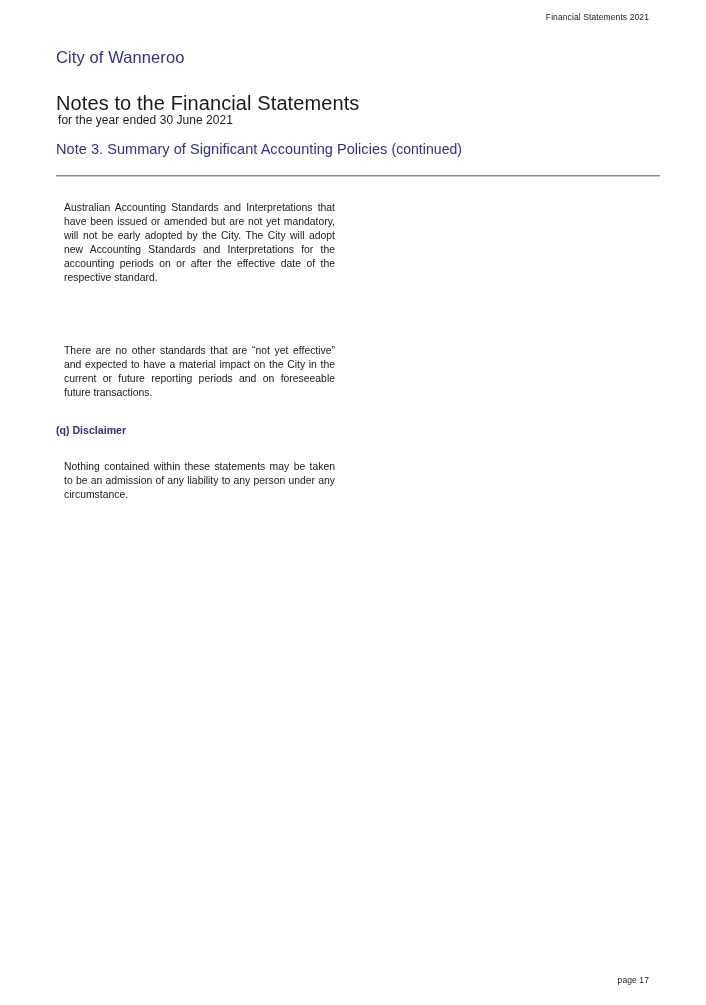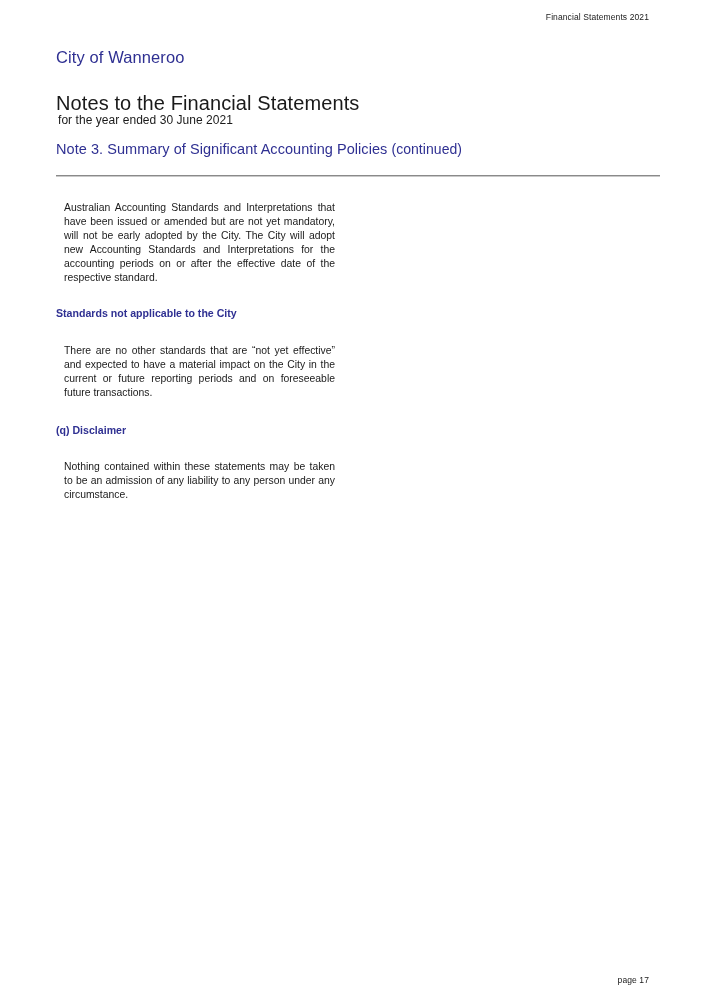--- a/index.html
+++ b/index.html
@@ -142,23 +142,20 @@
     <span>Note 3. Summary of Significant Accounting Policies</span>
     <span class="continued">(continued)</span>
   </div>
 
   <div class="rule"></div>
 
   <div class="col p-intro">
     <p class="body-text">Australian Accounting Standards and Interpretations that have been issued or amended but are not yet mandatory, will not be early adopted by the City. The City will adopt new Accounting Standards and Interpretations for the accounting periods on or after the effective date of the respective standard.</p>
   </div>
 
-  <div class="col h-standards">
-    <h3 class="sub-heading">Standards not applicable to the City</h3>
-  </div>
 
   <div class="col h-disclaimer">
     <h3 class="sub-heading">(q) Disclaimer</h3>
   </div>
 
   <div class="col p-standards">
     <p class="body-text">There are no other standards that are “not yet effective” and expected to have a material impact on the City in the current or future reporting periods and on foreseeable future transactions.</p>
   </div>
 
   <div class="col p-disclaimer">

